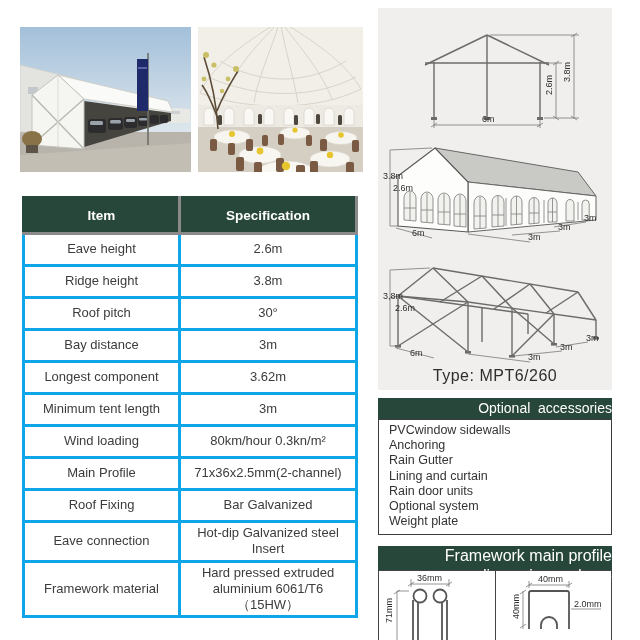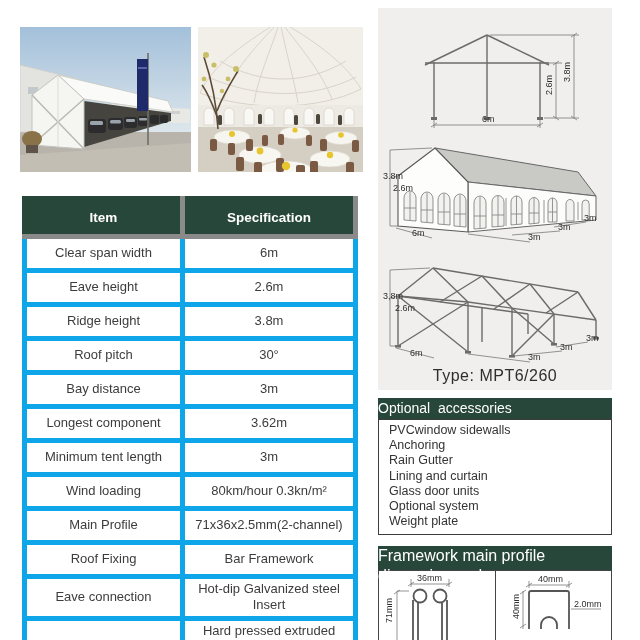--- a/index.html
+++ b/index.html
@@ -13,21 +13,21 @@
   #photo-right{left:198px;width:165px;}
   .photo svg{display:block;}
 
   
   .spec-table{
     position:absolute;left:22px;top:196px;width:336px;
     border-collapse:collapse;table-layout:fixed;
     font-size:13px;color:#3c3c3c;
   }
   .spec-table th,.spec-table td{
-    border:5px solid #0ea5e9;text-align:center;vertical-align:middle;
+    border:3px solid #0ea5e9;text-align:center;vertical-align:middle;
     padding:2px 6px;background:#fff;
   }
   .spec-table th{
     background:#27473a;color:#ffffff;font-size:13.5px;font-weight:bold;
     height:29px;border-color:#27473a #8a8a8a #8a8a8a #27473a;
   }
   .spec-table td{height:25px;line-height:1.25;}
   .spec-table .c1{width:141px;}
   .spec-table tr.tall td{height:40px;}
 
@@ -36,21 +36,21 @@
   .drawing-panel{
     background:#f0efed;height:382px;width:234px;
     display:flex;flex-direction:column;align-items:center;
   }
   .drawing-panel svg{display:block;flex:none;}
   .type-label{
     font-size:16px;color:#2e2e2e;text-align:left;margin-top:1px;
     letter-spacing:.5px;
   }
   .green-bar{
-    background:#27473a;color:#ffffff;text-align:left;
+    background:#27473a;color:#ffffff;text-align:right;
     white-space:pre-wrap;
   }
   .acc-header{margin-top:8px;height:21px;line-height:21px;font-size:14px;}
   .acc-box{
     border:1px solid #3c3c3c;background:#fff;
     padding:3px 8px 5px 10px;
   }
   .acc-box .acc-item{
     font-size:12.5px;line-height:15.2px;color:#333333;
   }
@@ -210,24 +210,20 @@
 
 <table class="spec-table">
   <thead>
     <tr>
       <th class="c1">Item</th>
       <th>Specification</th>
     </tr>
   </thead>
   <tbody>
     <tr>
-      <td class="c1">Clear  span  width</td>
-      <td>6m</td>
-    </tr>
-    <tr>
       <td class="c1">Eave height</td>
       <td>2.6m</td>
     </tr>
     <tr>
       <td class="c1">Ridge height</td>
       <td>3.8m</td>
     </tr>
     <tr>
       <td class="c1">Roof pitch</td>
       <td>30°</td>
@@ -247,21 +243,21 @@
     <tr>
       <td class="c1">Wind loading</td>
       <td>80km/hour  0.3kn/m²</td>
     </tr>
     <tr>
       <td class="c1">Main Profile</td>
       <td>71x36x2.5mm(2-channel)</td>
     </tr>
     <tr>
       <td class="c1">Roof Fixing</td>
-      <td>Bar Framework</td>
+      <td>Bar Galvanized</td>
     </tr>
     <tr>
       <td class="c1">Eave connection</td>
       <td>Hot-dip Galvanized steel Insert</td>
     </tr>
     <tr class="tall">
       <td class="c1">Framework material</td>
       <td>Hard pressed extruded aluminium 6061/T6 （15HW）</td>
     </tr>
 
@@ -441,21 +437,21 @@
 
     <div class="type-label">Type: MPT6/260</div>
   </div>
 
   <div class="green-bar acc-header">Optional  accessories</div>
   <div class="acc-box">
     <div class="acc-item">PVCwindow sidewalls</div>
     <div class="acc-item">Anchoring</div>
     <div class="acc-item">Rain Gutter</div>
     <div class="acc-item">Lining and curtain</div>
-    <div class="acc-item">Glass door units</div>
+    <div class="acc-item">Rain door units</div>
     <div class="acc-item">Optional system</div>
     <div class="acc-item">Weight plate</div>
   </div>
 
   <div class="green-bar fw-header">Framework main profile dimension and use</div>
   <div class="fw-box">
     <div class="fw-cell">
       <svg width="112" height="70" viewBox="0 0 112 70">
         <g class="dim-line">
           <line x1="30" y1="8" x2="30" y2="16"></line>

